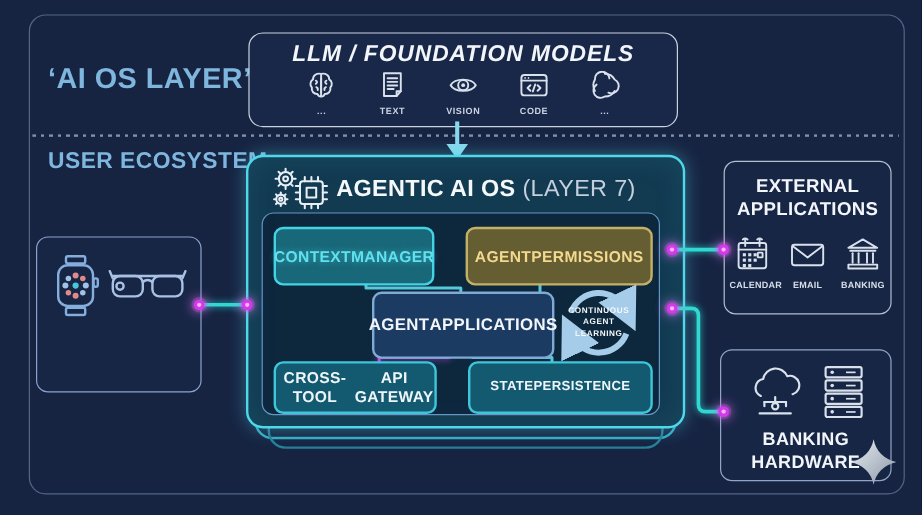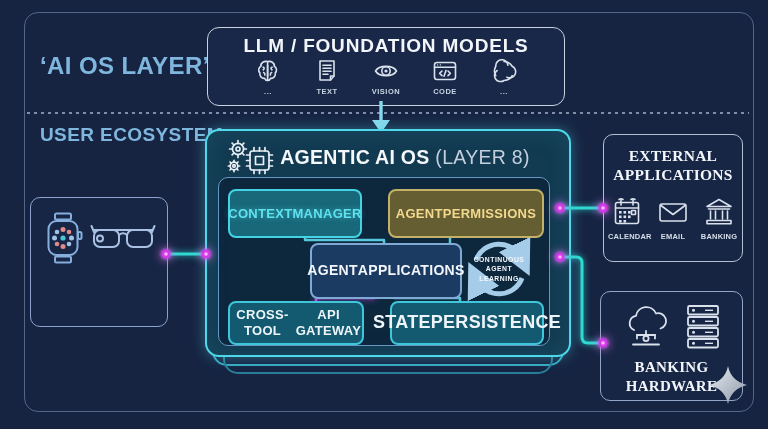--- a/index.html
+++ b/index.html
@@ -10,21 +10,21 @@
   .frame{left:24px;top:12px;width:728px;height:398px;border:1.2px solid rgba(145,165,200,.5);border-radius:14px;}
   .divider{left:27px;top:112px;width:722px;height:2px;
            background:repeating-linear-gradient(90deg,#93a2bc 0 3px,transparent 3px 7px);opacity:.85;}
   .side-label{color:#7fb6de;font-weight:bold;letter-spacing:.4px;}
   .ai-os-label{left:40px;top:52px;font-size:24px;}
   .eco-label{left:40px;top:124px;font-size:19px;}
   
   .llm-box{left:207px;top:27px;width:356px;height:77px;border:1.5px solid #c9d2df;border-radius:12px;
            background:rgba(40,60,100,.18);}
   .llm-title{position:absolute;left:0;right:0;top:7px;text-align:center;color:#f2f6fa;font-weight:bold;
-             font-size:19px;letter-spacing:.8px;}
+             font-size:19px;letter-spacing:.8px;font-style:italic;}
   .llm-icons{position:absolute;left:0;right:0;top:31px;display:flex;justify-content:center;gap:17px;}
   .llm-icon{width:42px;text-align:center;color:#c9d4e2;}
   .llm-icon .lbl{font-size:7.5px;font-weight:bold;letter-spacing:.5px;margin-top:0;}
   .icon-svg{stroke:#d9e1ec;fill:none;stroke-width:1.6;stroke-linecap:round;stroke-linejoin:round;}
   
   .down-arrow{left:369px;top:101px;width:24px;height:33px;}
   
   .stack1{left:212px;top:134px;width:348px;height:228px;border:2px solid #35a9bf;border-radius:15px;}
   .stack2{left:223px;top:140px;width:326px;height:230px;border:2px solid #277f96;border-radius:15px;}
   .agentic-box{left:205px;top:129px;width:362px;height:224px;border:2px solid #4fd8ea;border-radius:14px;
@@ -40,31 +40,31 @@
           font-weight:bold;text-align:center;line-height:1.22;letter-spacing:.3px;}
   .m-context{left:228px;top:189px;width:130px;height:45px;background:#186879;border:2px solid #43d3e5;
              color:#5fe2f0;font-size:13px;text-shadow:0 0 6px rgba(95,226,240,.5);}
   .m-secure{left:388px;top:189px;width:152px;height:45px;background:#655e32;border:2px solid #c3b167;
             color:#f2d98e;font-size:13px;}
   .m-orch{left:310px;top:243px;width:148px;height:52px;background:#1c3b63;border:2px solid #7faad6;
           color:#f2f6fa;font-size:14px;}
   .m-cross{left:228px;top:301px;width:132px;height:40px;background:#135a70;border:2px solid #3fc6db;
            color:#eef5fa;font-size:13px;}
   .m-state{left:390px;top:301px;width:150px;height:40px;background:#135a70;border:2px solid #3fc6db;
-           color:#eef5fa;font-size:18px;}
+           color:#eef5fa;font-size:11px;}
   
   .loop{left:462px;top:234px;width:74px;height:70px;z-index:6;}
   .loop-text{position:absolute;inset:0;display:flex;flex-direction:column;justify-content:center;align-items:center;
              color:#f4f8fb;font-weight:bold;font-size:6.8px;letter-spacing:.5px;line-height:1.35;text-align:center;}
   
   .peri{border-radius:10px;background:rgba(40,60,100,.12);}
   .user-box{left:30px;top:197px;width:136px;height:128px;border:1.5px solid #8ca2ce;}
   .ext-box{left:603px;top:134px;width:138px;height:126px;border:1.5px solid #b3bfd2;}
   .dev-box{left:600px;top:291px;width:141px;height:108px;border:1.5px solid #93a5c6;}
-  .peri-title{color:#f2f6fa;font-weight:bold;text-align:center;line-height:1.25;letter-spacing:.3px;font-family:Liberation Serif, serif;}
+  .peri-title{color:#f2f6fa;font-weight:bold;text-align:center;line-height:1.25;letter-spacing:.3px;}
   .user-title{position:absolute;left:0;right:0;top:66px;font-size:15px;}
   .ext-title{position:absolute;left:0;right:0;top:11px;font-size:15.5px;}
   .dev-title{position:absolute;left:0;right:0;top:66px;font-size:15px;}
   .user-icons{position:absolute;left:0;right:0;top:14px;display:flex;justify-content:center;align-items:center;gap:6px;}
   .ext-icons{position:absolute;left:0;right:0;top:62px;display:flex;justify-content:center;gap:8px;}
   .ext-item{width:38px;text-align:center;color:#d5dee8;}
   .ext-item .lbl{font-size:7.5px;font-weight:bold;letter-spacing:.2px;margin-top:1px;}
   .dev-icons{position:absolute;left:0;right:0;top:12px;display:flex;justify-content:center;align-items:flex-end;gap:10px;}
   
   .net{left:0;top:0;width:768px;height:429px;z-index:3;pointer-events:none;}
@@ -184,21 +184,21 @@
       <line x1="21.5" y1="17" x2="25" y2="17"></line>
         <line x1="21.5" y1="22.5" x2="25" y2="22.5"></line>
         <line x1="21.5" y1="28" x2="25" y2="28"></line>
       <line x1="44" y1="17" x2="47.5" y2="17"></line>
         <line x1="44" y1="22.5" x2="47.5" y2="22.5"></line>
         <line x1="44" y1="28" x2="47.5" y2="28"></line>
     </svg>
     <div class="agentic-title">
       <b>AGENTIC AI OS</b>
       <span> </span>
-      <span class="light">(LAYER 8)</span>
+      <span class="light">(LAYER 7)</span>
     </div>
   </div>
   <div class="abs inner-box"></div>
 
   <svg class="abs net" viewBox="0 0 768 429">
 
     <polyline class="cyanline" points="305,234 305,240 384,240 384,244"></polyline>
     <line class="cyanline" x1="450" y1="234" x2="450" y2="243"></line>
     <polyline class="magline" points="374,295 374,298 316,298 316,302"></polyline>
     <polyline class="cyanline" points="394,295 394,298 460,298 460,302"></polyline>

